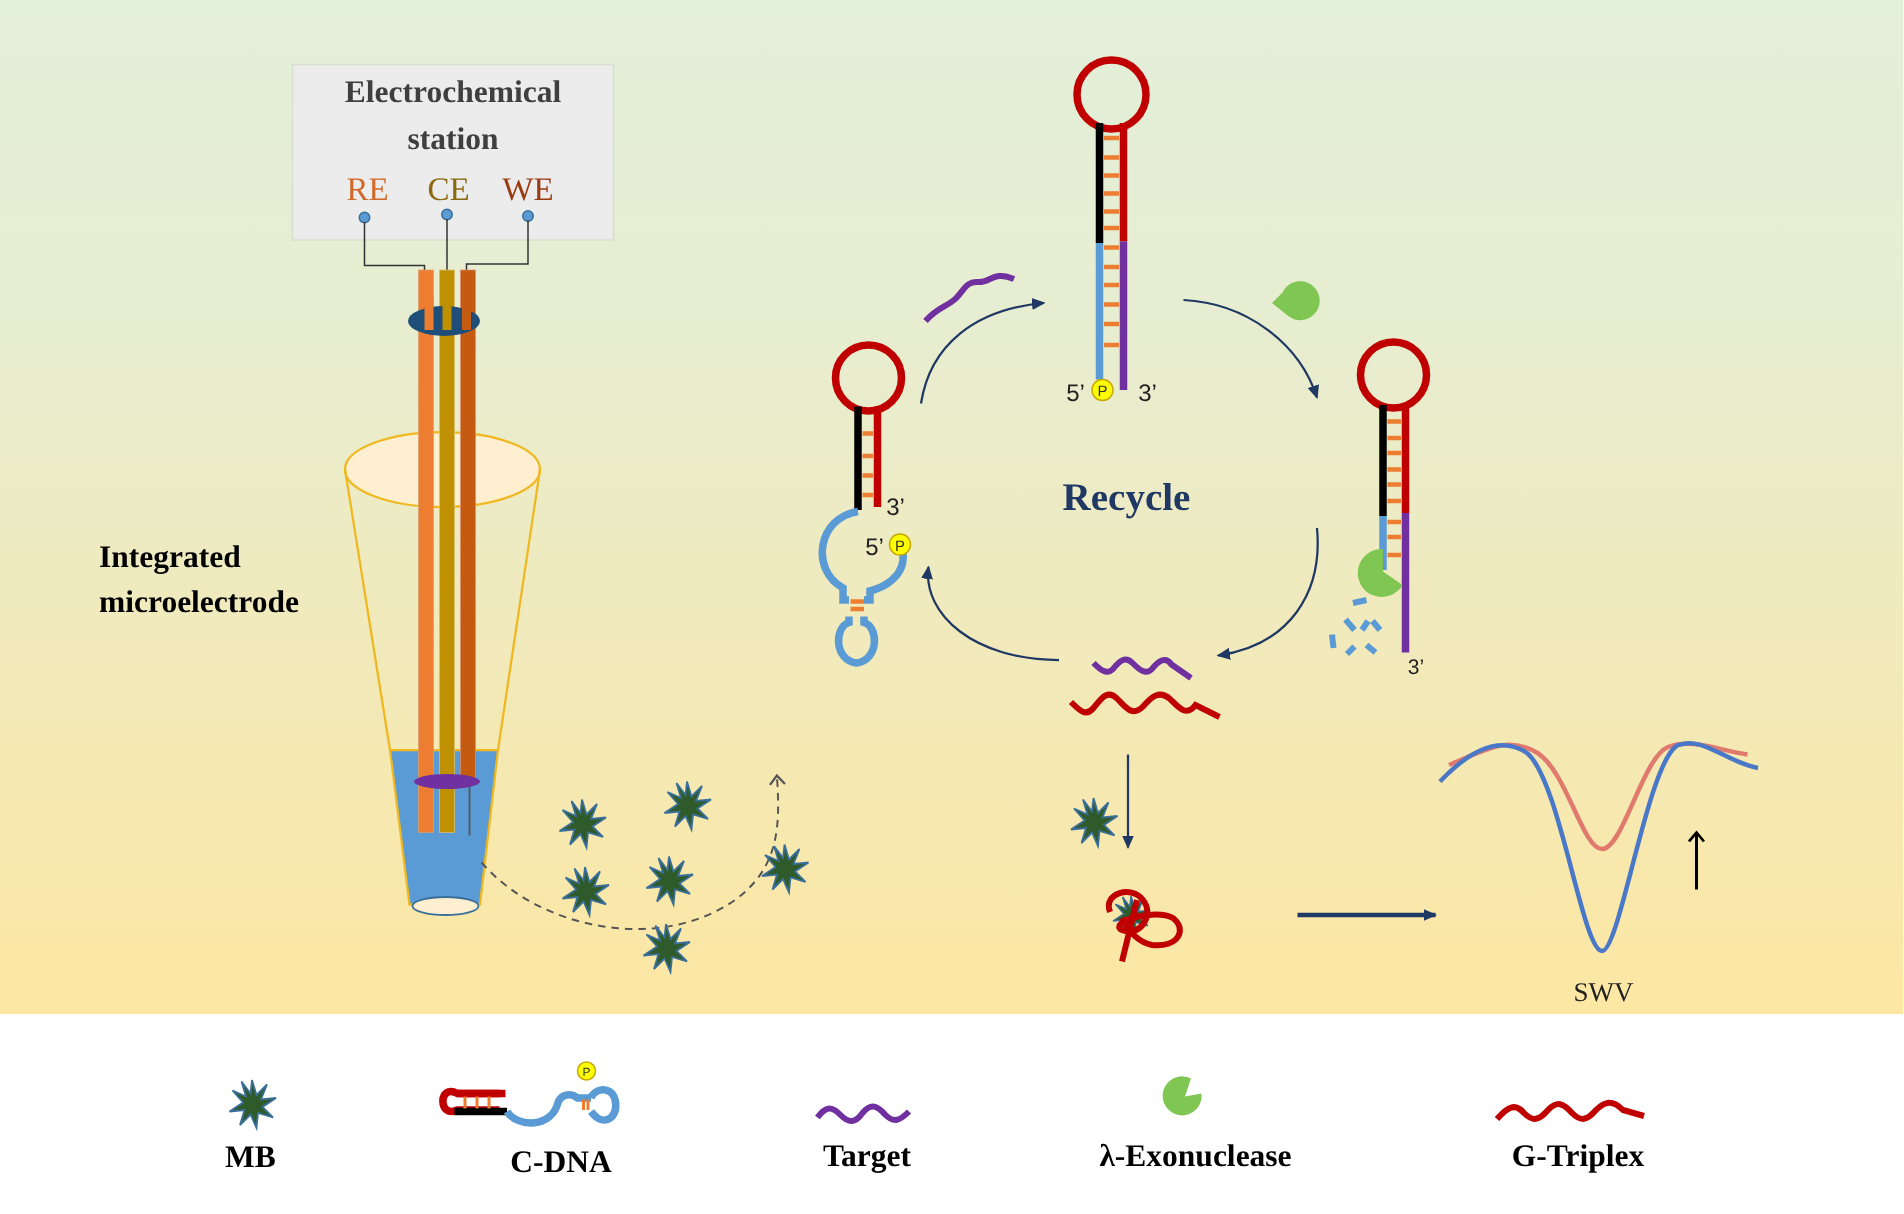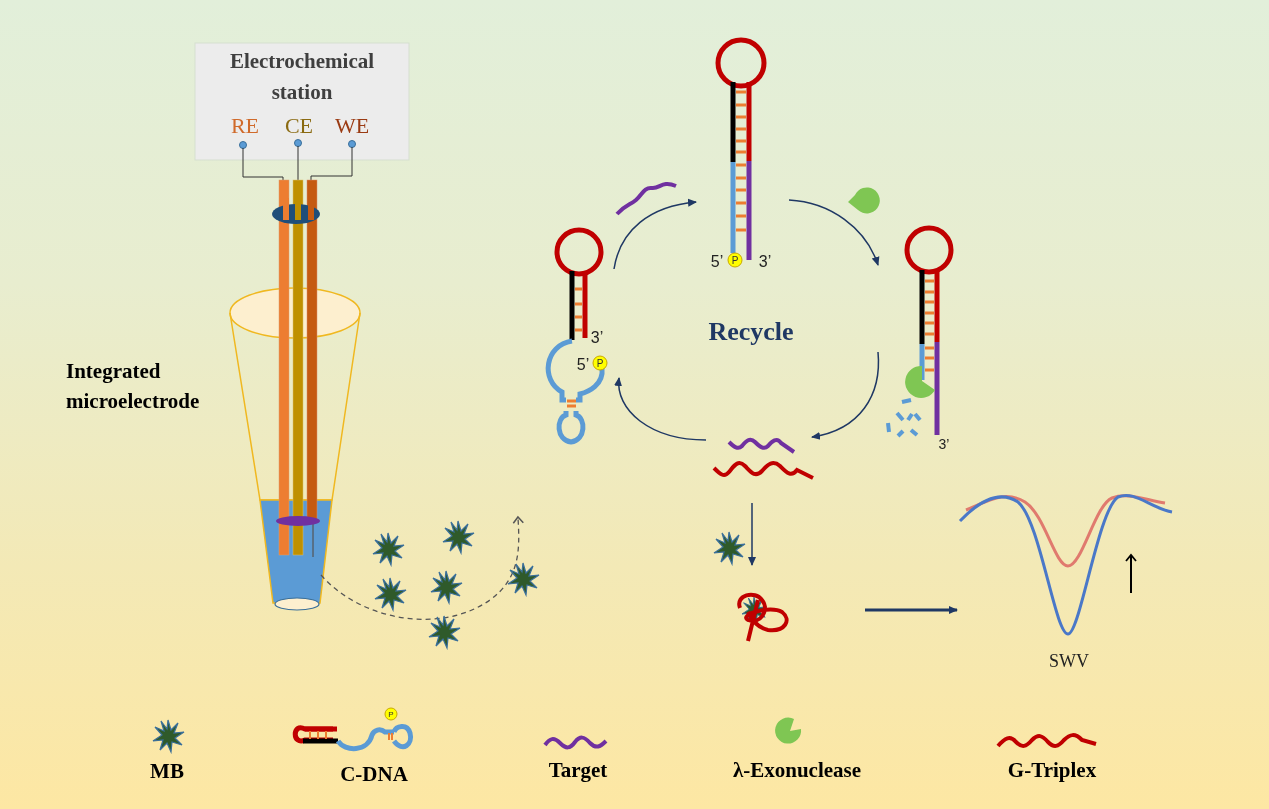--- a/index.html
+++ b/index.html
@@ -1,17 +1,17 @@
 <!DOCTYPE html>
 <html><head>
 <meta charset="utf-8">
 <style>
   html, body { margin:0; padding:0; }
   body { width:1269px; height:809px; overflow:hidden; font-family:"Liberation Serif", serif; }
-  #stage { position:relative; width:1269px; height:809px;
+  #stage { position:relative; width:1269px; height:676px;
     background: linear-gradient(to bottom, #e2efda 0%, #e8edcf 35%, #f3e9b6 70%, #fde7a3 100%); }
   svg { position:absolute; left:0; top:0; }
   .serif { font-family:"Liberation Serif", serif; }
   .sans { font-family:"Liberation Sans", sans-serif; }
 </style>
 </head>
 <body>
 
 <div id="stage">
 <svg width="1269" height="809" viewBox="0 0 1269 809">

